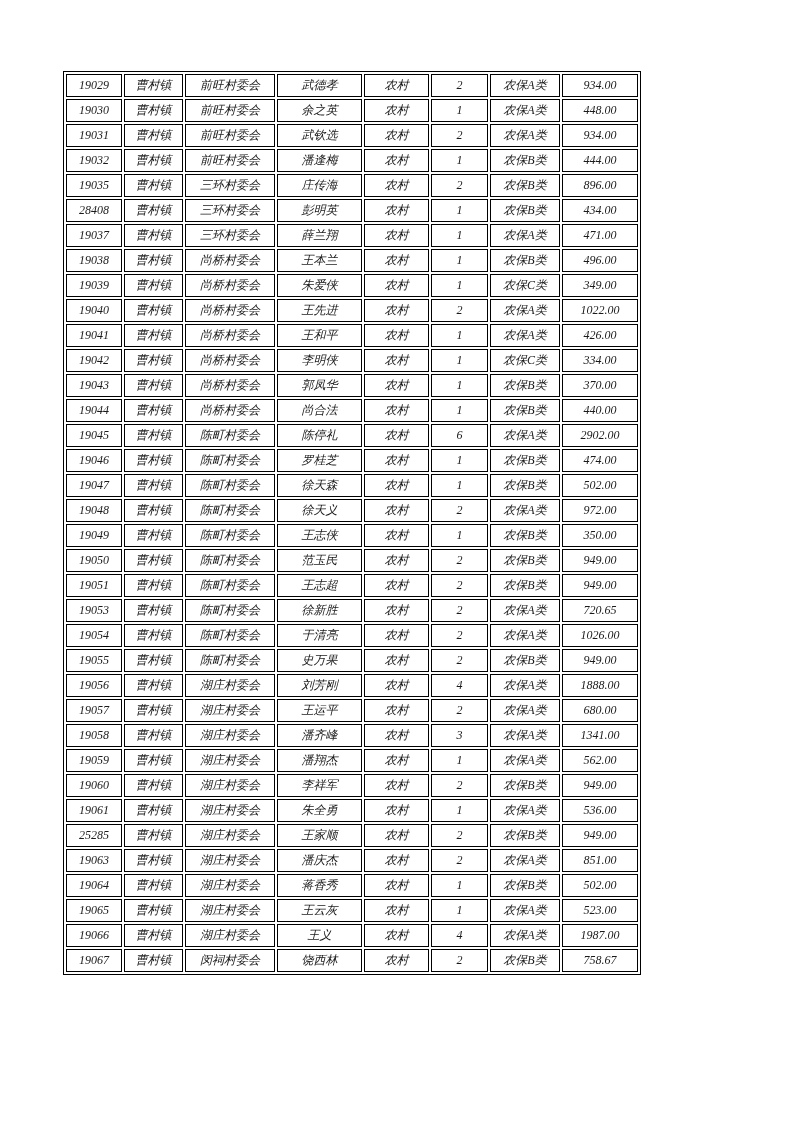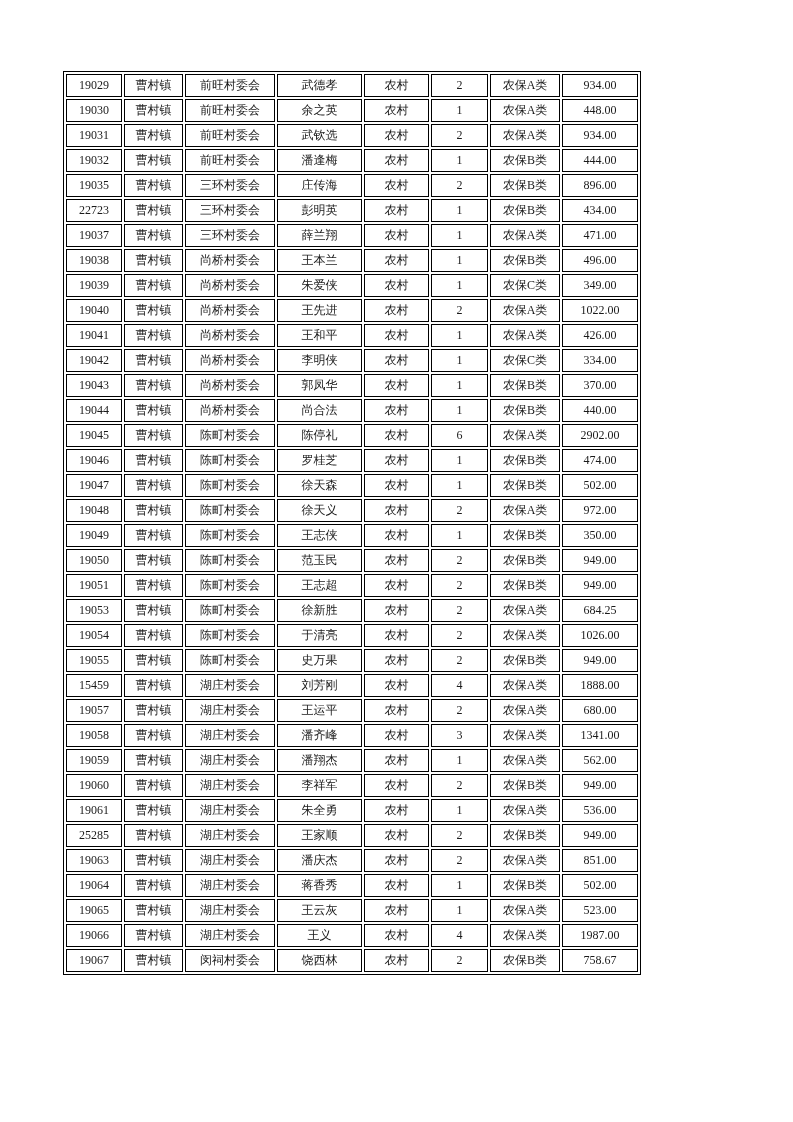--- a/index.html
+++ b/index.html
@@ -12,20 +12,21 @@
   body {
     font-family: "Liberation Serif", "DejaVu Serif", serif;
     color: var(--text-color);
   }
   .page {
     position: relative;
     width: 793px;
     height: 1122px;
     background: var(--page-bg);
     overflow: hidden;
+    font-style: italic;
   }
   table.data-table {
     position: absolute;
     left: 63px;
     top: 71px;
     border-collapse: separate;
     border-spacing: 2px;
     border: 1px solid var(--border-color);
     table-layout: fixed;
     background: var(--page-bg);
@@ -112,21 +113,21 @@
           <td>19035</td>
           <td>曹村镇</td>
           <td>三环村委会</td>
           <td>庄传海</td>
           <td>农村</td>
           <td>2</td>
           <td>农保B类</td>
           <td>896.00</td>
         </tr>
         <tr>
-          <td>22723</td>
+          <td>28408</td>
           <td>曹村镇</td>
           <td>三环村委会</td>
           <td>彭明英</td>
           <td>农村</td>
           <td>1</td>
           <td>农保B类</td>
           <td>434.00</td>
         </tr>
         <tr>
           <td>19037</td>
@@ -279,21 +280,21 @@
           <td>949.00</td>
         </tr>
         <tr>
           <td>19053</td>
           <td>曹村镇</td>
           <td>陈町村委会</td>
           <td>徐新胜</td>
           <td>农村</td>
           <td>2</td>
           <td>农保A类</td>
-          <td>684.25</td>
+          <td>720.65</td>
         </tr>
         <tr>
           <td>19054</td>
           <td>曹村镇</td>
           <td>陈町村委会</td>
           <td>于清亮</td>
           <td>农村</td>
           <td>2</td>
           <td>农保A类</td>
           <td>1026.00</td>
@@ -302,21 +303,21 @@
           <td>19055</td>
           <td>曹村镇</td>
           <td>陈町村委会</td>
           <td>史万果</td>
           <td>农村</td>
           <td>2</td>
           <td>农保B类</td>
           <td>949.00</td>
         </tr>
         <tr>
-          <td>15459</td>
+          <td>19056</td>
           <td>曹村镇</td>
           <td>湖庄村委会</td>
           <td>刘芳刚</td>
           <td>农村</td>
           <td>4</td>
           <td>农保A类</td>
           <td>1888.00</td>
         </tr>
         <tr>
           <td>19057</td>

